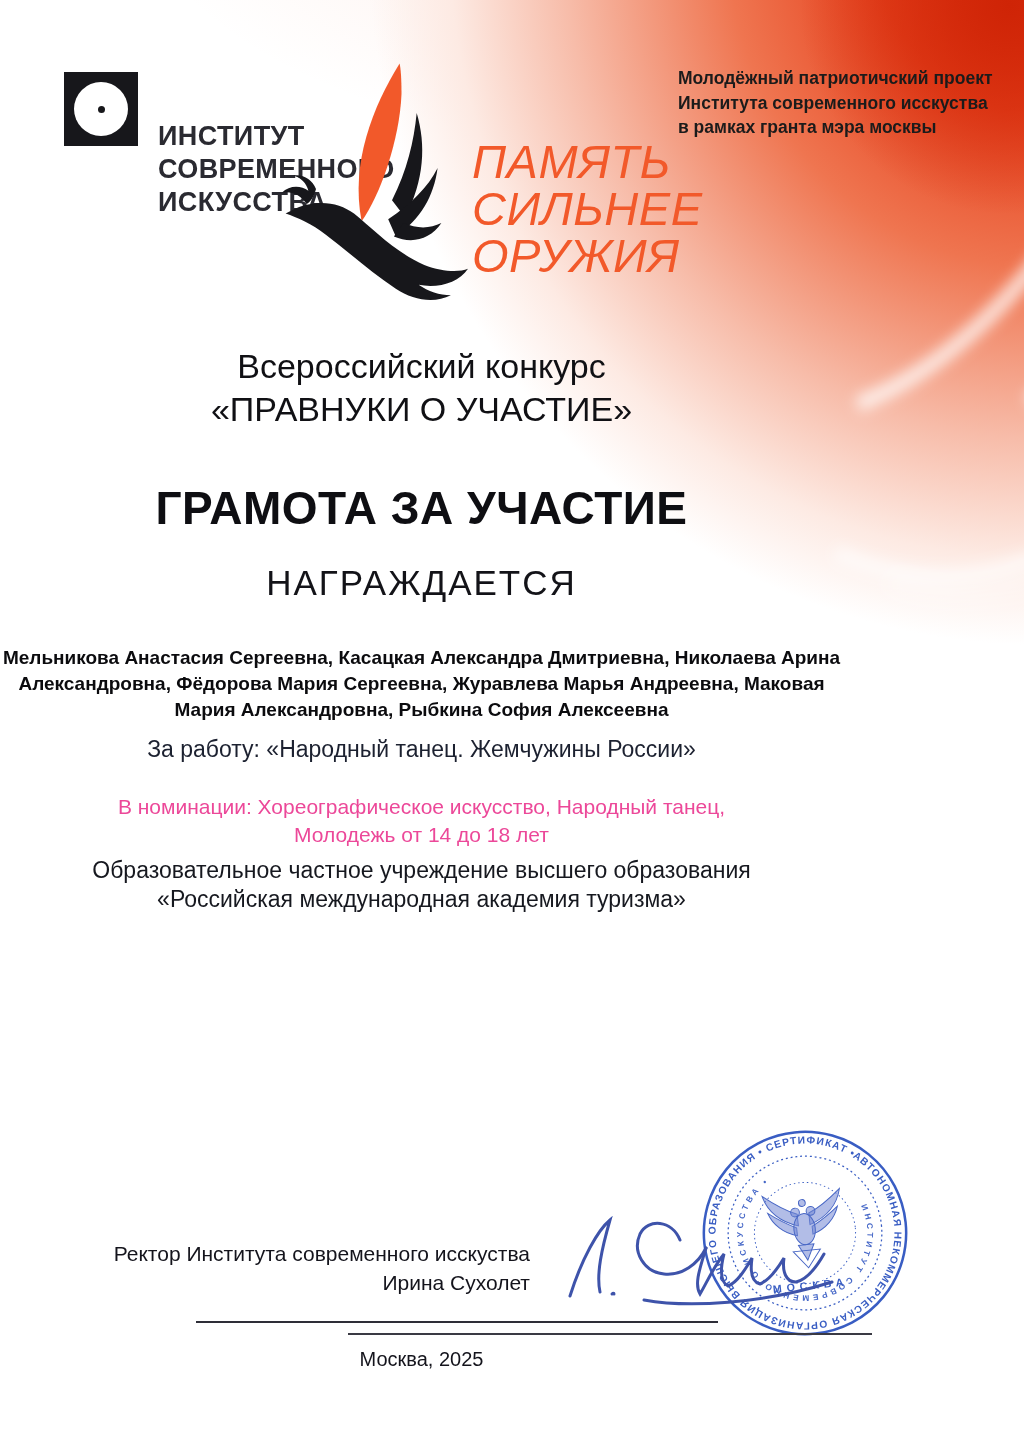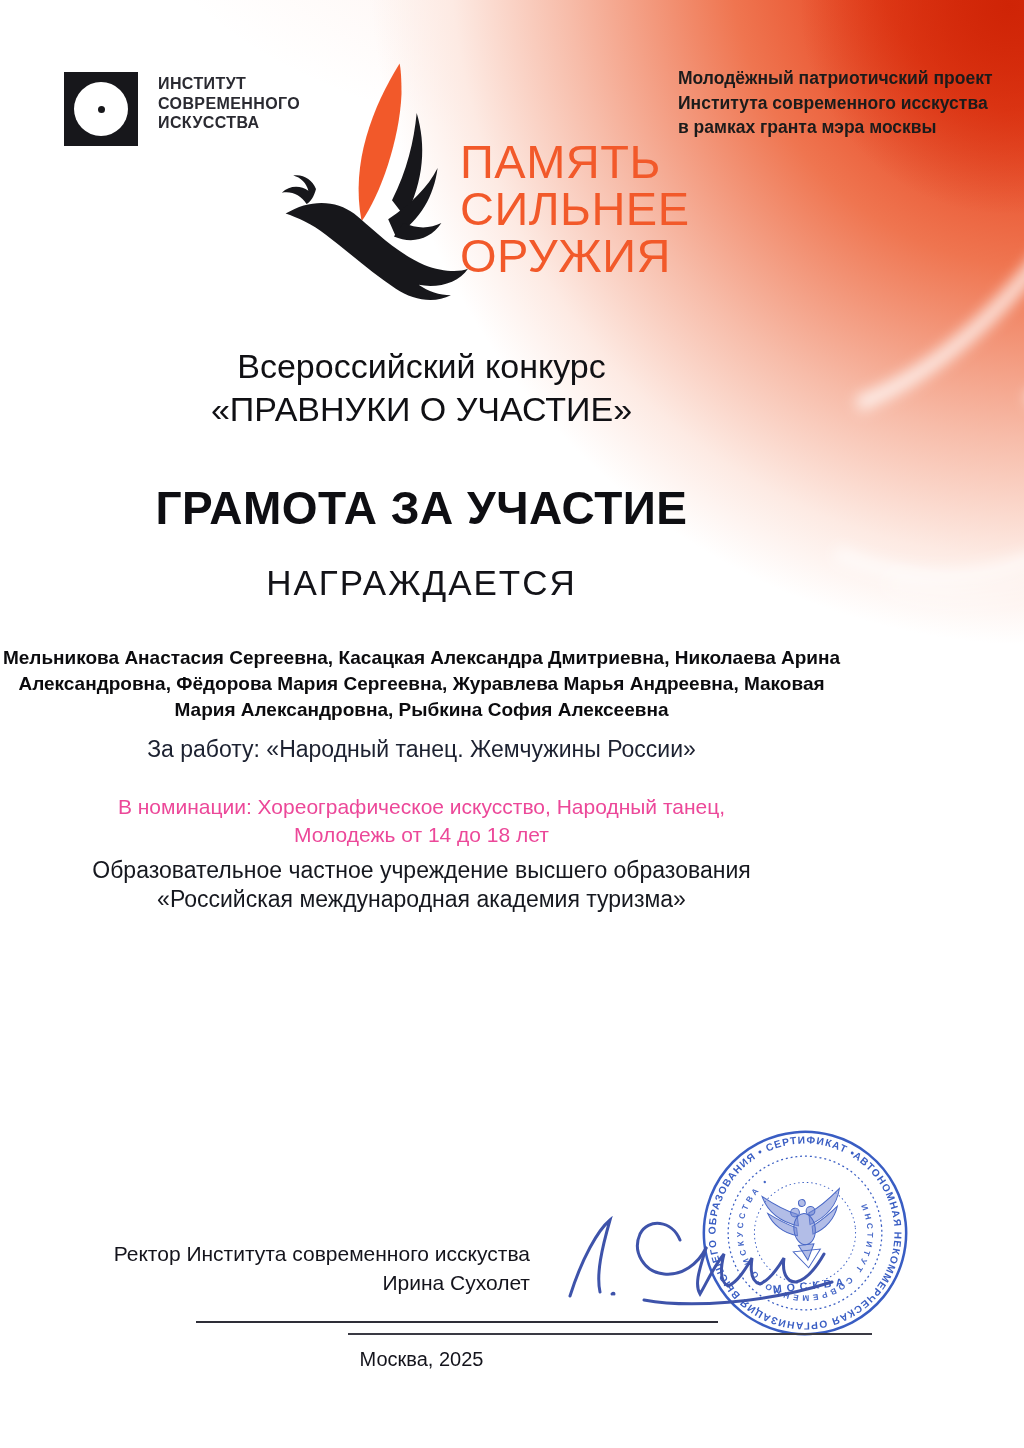--- a/index.html
+++ b/index.html
@@ -19,24 +19,24 @@
   .arc1{width:560px;height:760px;right:-210px;top:-330px;border-right-color:rgba(255,255,255,0.9);transform:rotate(18deg);}
   .arc2{width:420px;height:700px;right:-90px;top:-270px;border-right-color:rgba(255,255,255,0.75);transform:rotate(32deg);}
   .arc3{width:700px;height:900px;right:-310px;top:-390px;border-width:22px;border-right-color:rgba(255,255,255,0.6);transform:rotate(8deg);}
   .arc4{width:520px;height:620px;right:-160px;top:-60px;border-bottom-color:rgba(255,255,255,0.6);transform:rotate(-24deg);}
   .arc5{width:420px;height:520px;right:-120px;top:60px;border-bottom-color:rgba(255,255,255,0.45);transform:rotate(-30deg);filter:blur(10px);}
   
   .logo-block{position:absolute;left:64px;top:72px;display:flex;gap:20px;align-items:flex-start;}
   .logo-mark{width:74px;height:74px;background:#17171b;position:relative;flex:0 0 auto;}
   .logo-mark .circle{position:absolute;left:10px;top:10px;width:54px;height:54px;border-radius:50%;background:#ffffff;}
   .logo-mark .dot{position:absolute;left:34px;top:34px;width:7px;height:7px;border-radius:50%;background:#17171b;}
-  .logo-text{font-size:16px;font-weight:700;letter-spacing:0.4px;line-height:1.22;color:#2a2a31;padding-top:2px;}
+  .logo-text{font-size:27px;font-weight:700;letter-spacing:0.4px;line-height:1.22;color:#2a2a31;padding-top:2px;margin-top:46px;}
   .note-block{position:absolute;left:678px;top:66px;font-size:17.5px;font-weight:700;line-height:1.40;color:#1b1b1b;}
   .bird-svg{position:absolute;left:278px;top:52px;width:190px;height:270px;}
-  .pso-text{position:absolute;left:460px;top:138px;font-size:47px;line-height:47px;font-weight:400;color:#F2592A;letter-spacing:0.5px;}
+  .pso-text{position:absolute;left:472px;top:138px;font-size:47px;line-height:47px;font-weight:400;color:#F2592A;letter-spacing:0.5px;font-style:italic;}
   
   .cline{position:absolute;left:0;width:843px;text-align:center;}
   .contest{top:345px;font-size:34px;line-height:43px;font-weight:400;color:#101014;}
   .award-title{top:481px;font-size:46px;font-weight:700;color:#0e0e12;letter-spacing:0.5px;}
   .awarded{top:563px;font-size:35px;font-weight:400;letter-spacing:2px;color:#131318;}
   .recipients{top:645px;font-size:19px;font-weight:700;line-height:26px;color:#0b0b0e;}
   .work{top:736px;font-size:23px;font-weight:400;color:#1c2130;}
   .nomination{top:793px;font-size:21px;line-height:28px;color:#ec4899;}
   .organization{top:856px;font-size:23px;line-height:29px;color:#16181f;}
   .supervisor{top:921px;font-size:23px;color:#16181f;}

